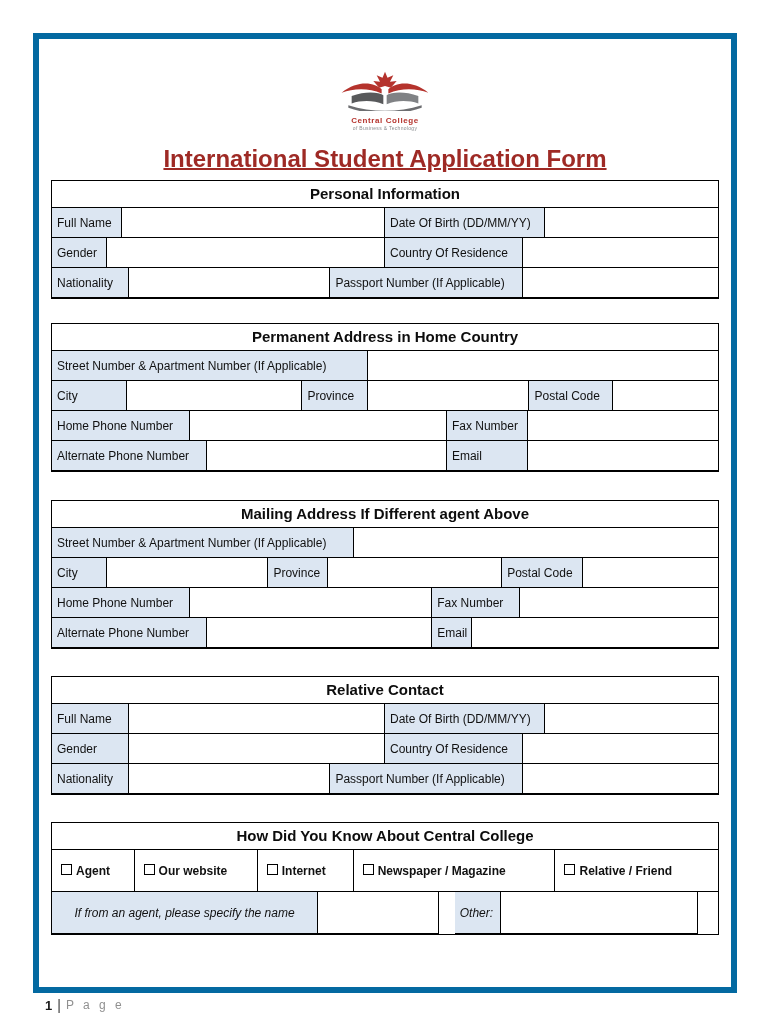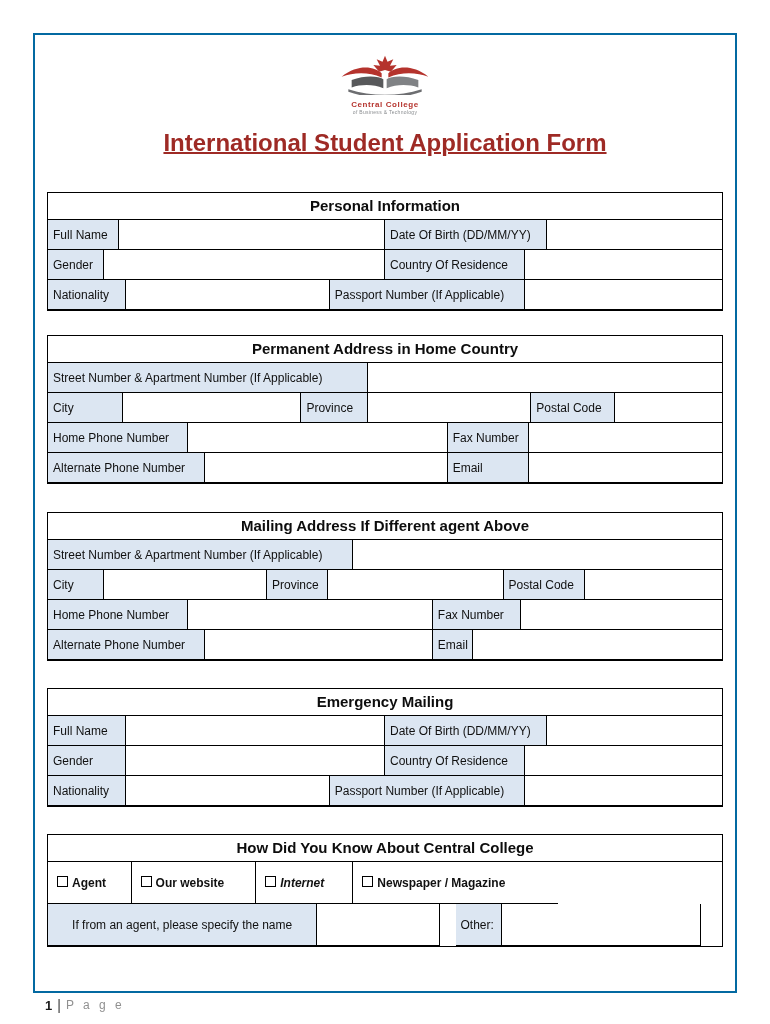--- a/index.html
+++ b/index.html
@@ -6,22 +6,22 @@
   html, body { width: 770px; height: 1024px; background: #ffffff; }
   body {
     font-family: "Liberation Sans", sans-serif;
     position: relative;
     color: #111;
   }
   .page-border {
     position: absolute;
     left: 33px; top: 33px;
     width: 704px; height: 960px;
-    border: 2px solid #0369a1;
-    padding: 4px 12px;
+    border: 6px solid #0369a1;
+    padding: 16px 12px;
     background: #fff;
   }
   
   .logo-wrap { width: 110px; margin: 16px auto 0; text-align: center; }
   .logo-name { font-size: 8px; font-weight: bold; color: #b5332d; letter-spacing: 0.6px; margin-top: 1px; }
   .logo-sub { font-size: 5px; color: #8a8d90; letter-spacing: 0.3px; }
   
   .title {
     margin-top: 13px;
     text-align: center;
@@ -93,21 +93,21 @@
 
       <path d="M16,41 C44,50 76,50 104,41 L104,44 C76,54 44,54 16,44 Z" fill="#6d6e71"></path>
     </svg>
     <div class="logo-name">Central College</div>
     <div class="logo-sub">of Business &amp; Technology</div>
   </div>
 
   <h1 class="title"><span class="underline">International Student Application Form</span></h1>
 
   <div id="sections">
-      <div class="form-table" style="margin-top: 34px;">
+      <div class="form-table" style="margin-top: 6px;">
         <div class="section-header">Personal Information</div>
         <div class="table-row" style="height: 30px;">
           <div class="cell label" style="width: 10.5%;">
             <span>Full Name</span>
           </div>
           <div class="cell field" style="width: 39.5%;"></div>
           <div class="cell label" style="width: 24%;">
             <span>Date Of Birth (DD/MM/YY)</span>
           </div>
           <div class="cell field" style="width: 26%;"></div>
@@ -213,21 +213,21 @@
             <span>Alternate Phone Number</span>
           </div>
           <div class="cell field" style="width: 33.8%;"></div>
           <div class="cell label" style="width: 6%;">
             <span>Email</span>
           </div>
           <div class="cell field" style="width: 36.9%;"></div>
         </div>
       </div>
       <div class="form-table" style="margin-top: 27px;">
-        <div class="section-header">Emergency Mailing</div>
+        <div class="section-header">Relative Contact</div>
         <div class="table-row" style="height: 30px;">
           <div class="cell label" style="width: 11.5%;">
             <span>Full Name</span>
           </div>
           <div class="cell field" style="width: 38.5%;"></div>
           <div class="cell label" style="width: 24%;">
             <span>Date Of Birth (DD/MM/YY)</span>
           </div>
           <div class="cell field" style="width: 26%;"></div>
         </div>
@@ -256,30 +256,34 @@
         <div class="section-header">How Did You Know About Central College</div>
         <div class="table-row" style="height: 42px;">
           <div class="cell checkbox" style="width: 12.4%;">
             <span class="cb-box"></span>
             <span>Agent</span>
           </div>
           <div class="cell checkbox" style="width: 18.5%;">
             <span class="cb-box"></span>
             <span>Our website</span>
           </div>
-          <div class="cell checkbox" style="width: 14.4%; font-style: italic;">
+          <div class="cell checkbox" style="width: 14.4%;">
             <span class="cb-box"></span>
             <span>Internet</span>
           </div>
           <div class="cell checkbox" style="width: 30.3%;">
             <span class="cb-box"></span>
             <span>Newspaper / Magazine</span>
           </div>
-        </div>
-        <div class="table-row" style="height: 42px;">
+          <div class="cell checkbox" style="width: 24.4%;">
+            <span class="cb-box"></span>
+            <span>Relative / Friend</span>
+          </div>
+        </div>
+        <div class="table-row" style="height: 42px; font-style: italic;">
           <div class="cell label_center" style="width: 40.8%;">
             <span>If from an agent, please specify the name</span>
           </div>
           <div class="cell field" style="width: 18.5%;"></div>
           <div class="cell label" style="width: 7%; margin-left: 16px;">
             <span>Other:</span>
           </div>
           <div class="cell field" style="width: 30.2%;"></div>
           <div class="cell spacer" style="width: 3.1%;"></div>
         </div>

